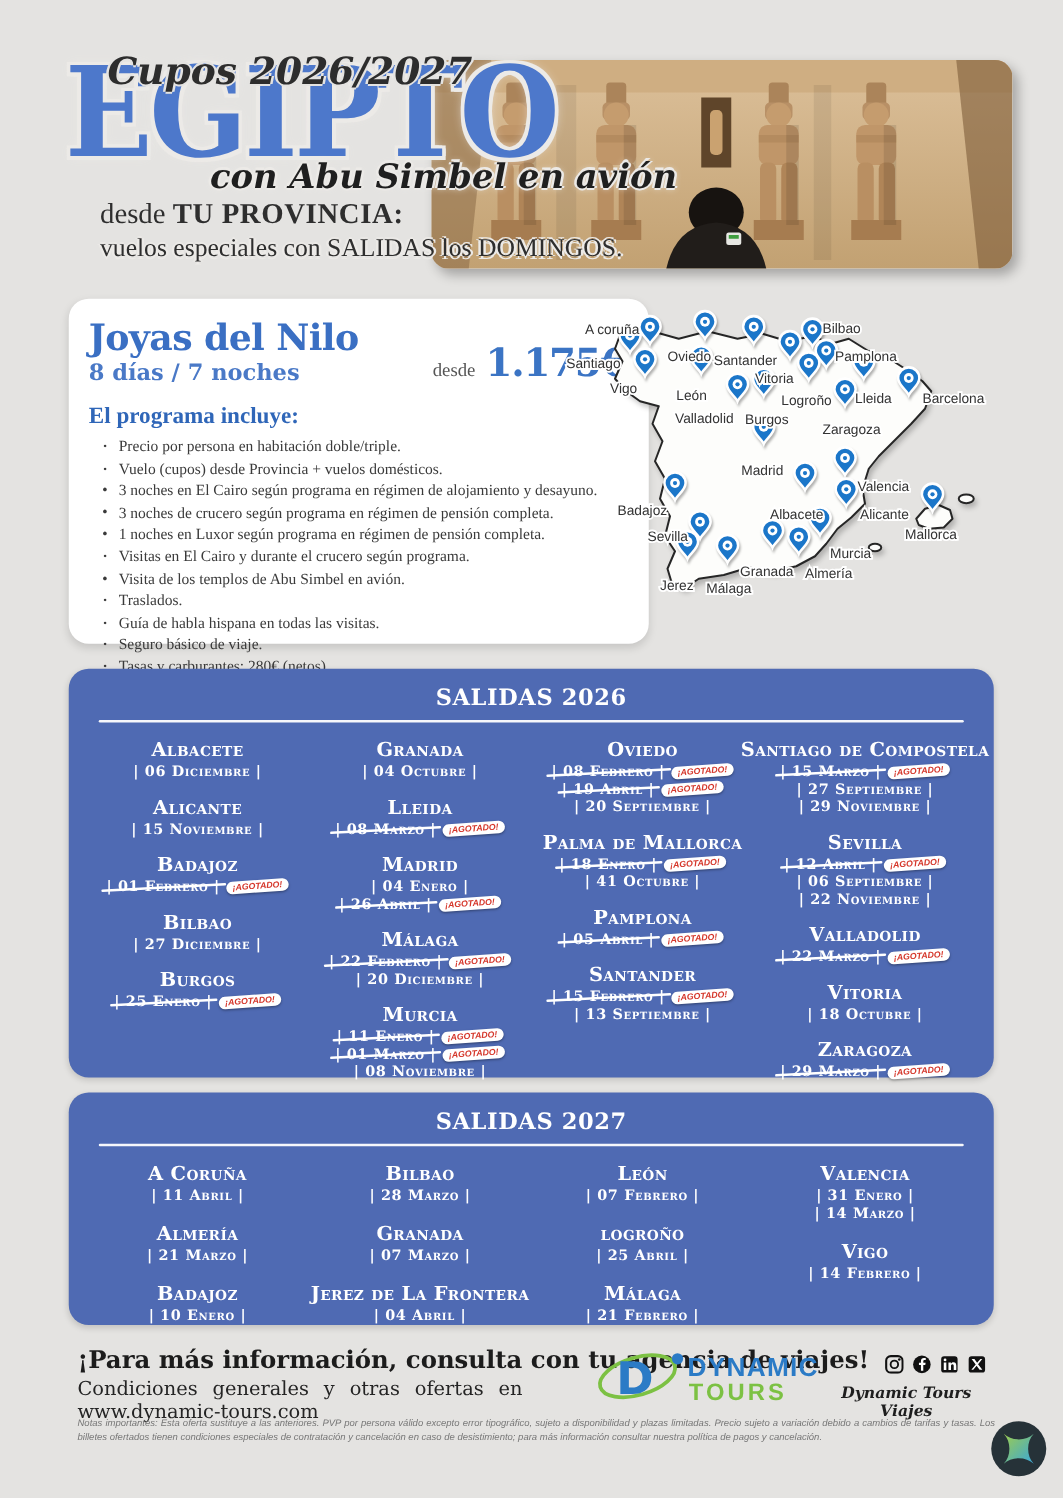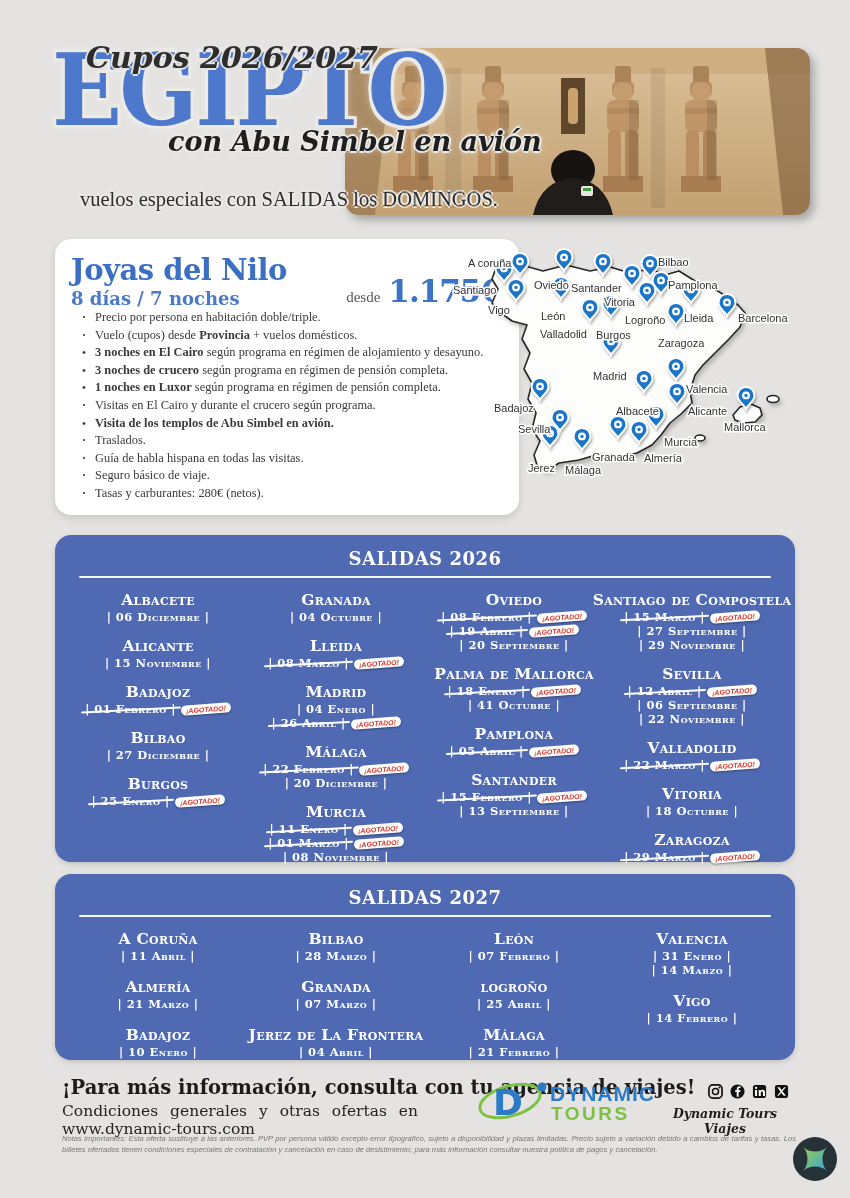--- a/index.html
+++ b/index.html
@@ -32,21 +32,21 @@
   .product-name{margin:0;font:700 29px "DejaVu Serif",serif;color:#3a6fc3;letter-spacing:-.5px}
   .duration{margin:1px 0 0;font:700 18px "DejaVu Serif",serif;color:#4a79c7}
   .price-wrap{position:absolute;right:18px;top:34px;white-space:nowrap}
   .price-label{font:15px "Liberation Serif",serif;color:#555;margin-right:8px}
   .price{font:700 31px "DejaVu Serif",serif;color:var(--price-blue);letter-spacing:-1px}
   .includes-title{margin:14px 0 5px;font:700 18.5px "Liberation Serif",serif;color:var(--blue-text)}
   ul.includes{margin:0;padding:0 0 0 24px;list-style:none}
   ul.includes li{position:relative;font-size:12.4px;color:#3a3a3a;line-height:1.34;margin-bottom:1px}
   ul.includes li::before{content:"·";position:absolute;left:-13px;top:0;color:#3a3a3a;font-weight:700}
   ul.includes li.em::before{content:"•";font-size:11px;top:1px}
-  ul.includes .b{font-weight:700}
+  ul.includes .b{font-weight:400}
 
   
   .map{position:absolute;left:448px;top:242px;width:374px;height:268px}
   .land{fill:#fdfdfb;stroke:#262626;stroke-width:1.6;stroke-linejoin:round;stroke-linecap:round}
   .map-label{font-family:"Liberation Sans",sans-serif;font-size:11px;fill:#333;
              stroke:#fff;stroke-width:3px;paint-order:stroke;font-weight:400}
 
   
   .panel{position:absolute;left:55px;width:740px;background:var(--panel);border-radius:16px;color:#fff;
          box-shadow:0 2px 5px rgba(0,0,0,.15)}
@@ -126,28 +126,30 @@
         <path d="M188,167 Q196,132 228,130 Q260,132 268,167 Z" fill="#211d1a"></path>
         <rect x="236" y="138" width="12" height="10" rx="2" fill="#e7e7e3"></rect>
         <rect x="238" y="140" width="8" height="3" fill="#3f9e3f"></rect>
       </g>
     </svg>
   </div>
 
   <div class="big-title">EGIPTO</div>
   <div class="eyebrow">Cupos 2026/2027</div>
   <div class="subtitle">con Abu Simbel en avión</div>
+  <div class="from-line"><span>desde </span><span class="b">TU PROVINCIA:</span></div>
   <div class="flights-line">vuelos especiales con SALIDAS los DOMINGOS.</div>
 
   <div class="card">
     <h1 class="product-name">Joyas del Nilo</h1>
     <p class="duration">8 días / 7 noches</p>
     <div class="price-wrap">
       <span class="price-label">desde</span><span class="price">1.175€</span>
     </div>
+    <h2 class="includes-title">El programa incluye:</h2>
     <ul class="includes" id="includes-list">
         <li>Precio por persona en habitación doble/triple.</li>
         <li>Vuelo (cupos) desde <span class="b">Provincia</span> + vuelos domésticos.</li>
         <li class="em"><span class="b">3 noches en El Cairo</span> según programa en régimen de alojamiento y desayuno.</li>
         <li class="em"><span class="b">3 noches de crucero</span> según programa en régimen de pensión completa.</li>
         <li class="em"><span class="b">1 noches en Luxor</span> según programa en régimen de pensión completa.</li>
         <li>Visitas en El Cairo y durante el crucero según programa.</li>
         <li class="em"><span class="b">Visita de los templos de Abu Simbel en avión.</span></li>
         <li>Traslados.</li>
         <li>Guía de habla hispana en todas las visitas.</li>

